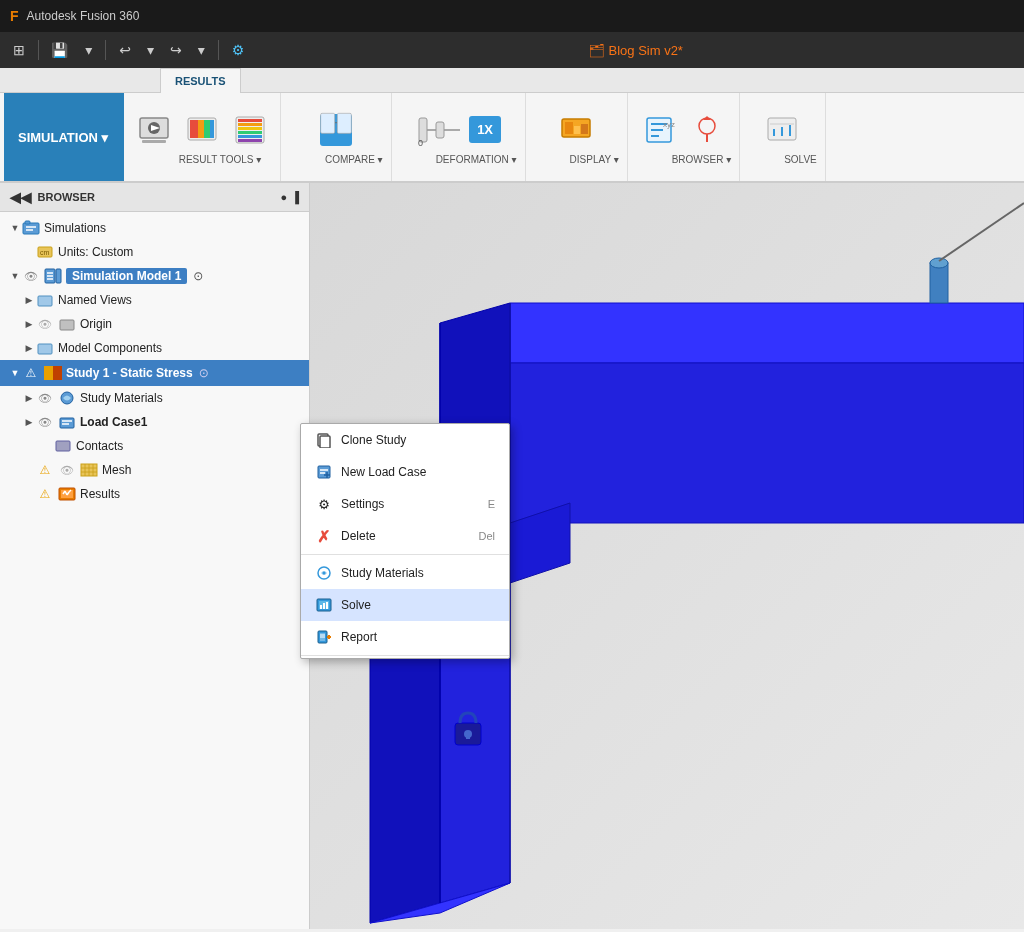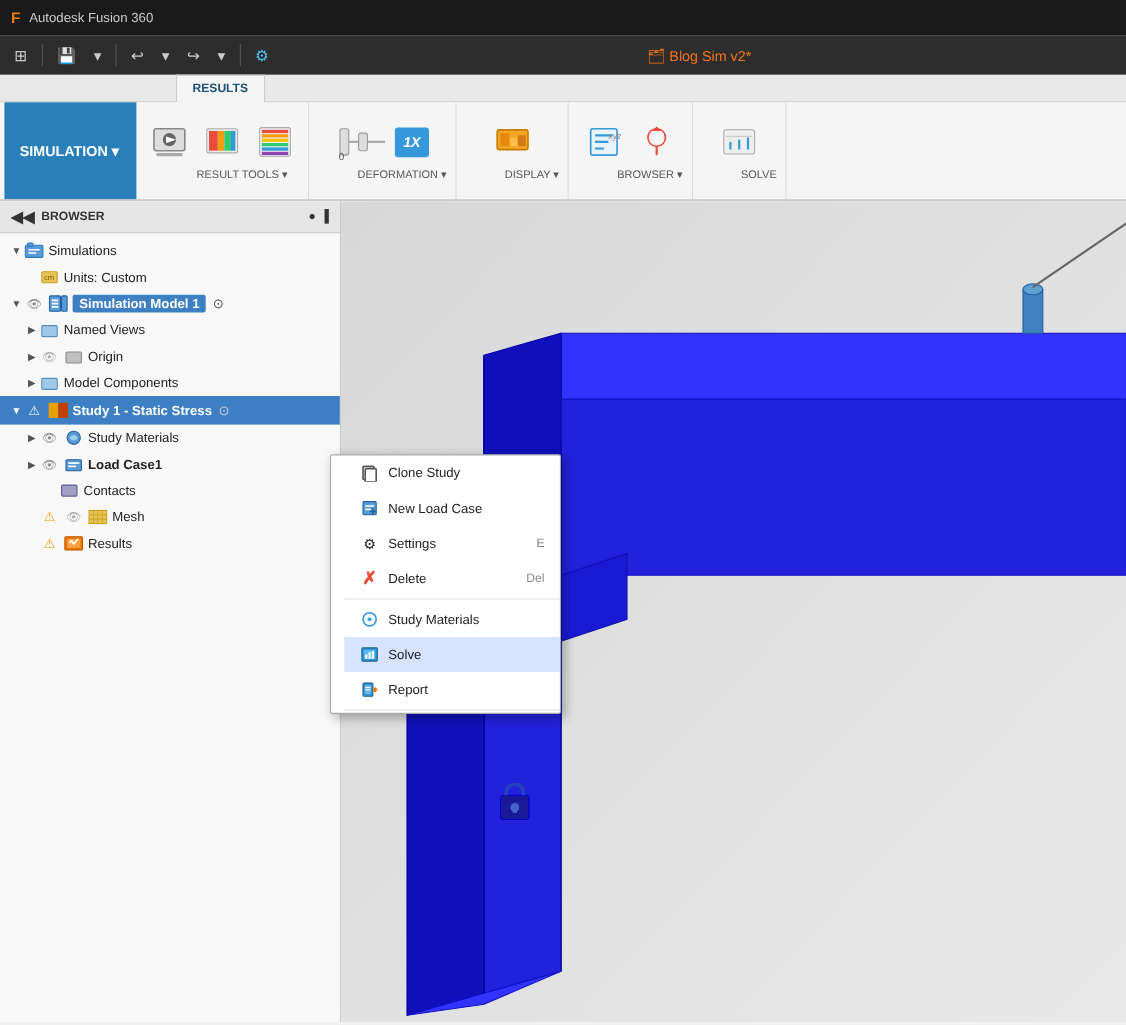--- a/index.html
+++ b/index.html
@@ -118,21 +118,20 @@
       background: none;
       border: none;
       cursor: pointer;
       display: flex;
       flex-direction: column;
       align-items: center;
       padding: 4px 6px;
       border-radius: 3px;
       font-size: 10px;
       color: #333;
-      font-style: italic;
     }
     .ribbon-btn-icon {
       width: 32px;
       height: 32px;
       display: flex;
       align-items: flex-end;
       justify-content: center;
       font-size: 20px;
     }
 
@@ -195,28 +194,27 @@
 
     .tree-indent { display: inline-block; }
     .tree-arrow { width: 14px; display: inline-flex; align-items: center; justify-content: center; font-size: 9px; color: #555; cursor: pointer; }
     .tree-icon { width: 18px; height: 18px; display: inline-flex; align-items: center; justify-content: center; margin-right: 4px; }
     .icon-eye { color: #888; font-size: 11px; }
 
     
     #context-menu {
       position: absolute;
       left: 300px;
-      top: 230px;
+      top: 240px;
       width: 210px;
       background: white;
       border: 1px solid #aaa;
       box-shadow: 3px 3px 10px rgba(0,0,0,0.3);
       z-index: 100;
       border-radius: 2px;
-      padding-left: 12px;
     }
     .ctx-item {
       padding: 7px 14px;
       cursor: pointer;
       display: flex;
       align-items: center;
       justify-content: space-between;
       font-size: 12px;
       color: #222;
     }
@@ -326,20 +324,32 @@
             <rect x="4" y="17" width="24" height="3" fill="#2ecc71"></rect>
             <rect x="4" y="21" width="24" height="3" fill="#3498db"></rect>
             <rect x="4" y="25" width="24" height="3" fill="#8e44ad"></rect>
           </svg>
         </div>
       </button>
     </div>
     <span class="ribbon-section-label">RESULT TOOLS ▾</span>
   </div>
 
+  <div class="ribbon-section" style="min-width:90px;">
+    <button class="ribbon-btn compare-btn-active" style="width:70px;">
+      <div class="ribbon-btn-icon">
+        <svg width="48" height="40" viewBox="0 0 48 40">
+          <rect x="1" y="1" width="21" height="30" rx="2" fill="#ddeeff" stroke="#aaa"></rect>
+          <rect x="26" y="1" width="21" height="30" rx="2" fill="#ddeeff" stroke="#aaa"></rect>
+          <line x1="23" y1="15" x2="25" y2="15" stroke="#666" stroke-width="2"></line>
+        </svg>
+      </div>
+    </button>
+    <span class="ribbon-section-label">COMPARE ▾</span>
+  </div>
 
   <div class="ribbon-section" style="min-width:120px;">
     <div class="deform-area">
       <svg width="50" height="40" viewBox="0 0 50 40">
         <line x1="5" y1="20" x2="45" y2="20" stroke="#aaa" stroke-width="2"></line>
         <rect x="4" y="8" width="8" height="24" rx="2" fill="#ddd" stroke="#999"></rect>
         <rect x="21" y="12" width="8" height="16" rx="2" fill="#ddd" stroke="#999"></rect>
         <text x="3" y="36" font-size="9" fill="#555">0</text>
       </svg>
       <button class="ribbon-btn" style="background:#3498db; padding:6px 8px; border-radius:3px;">

